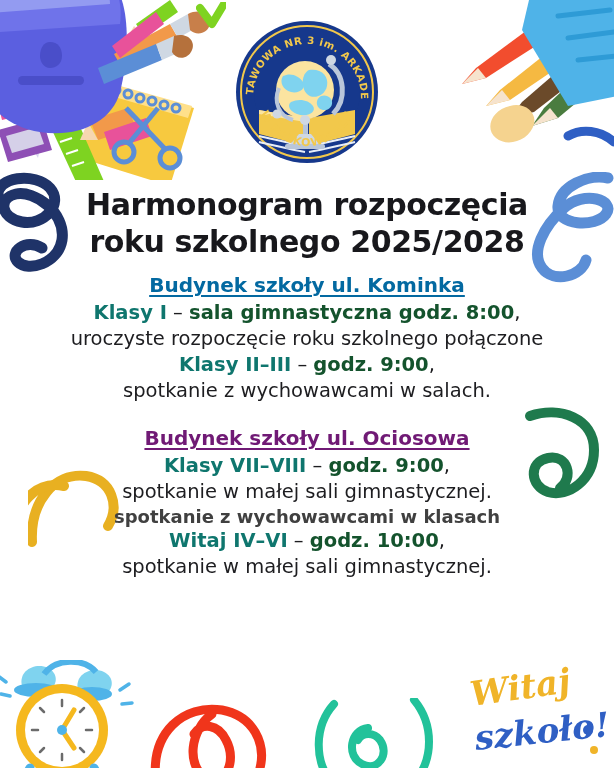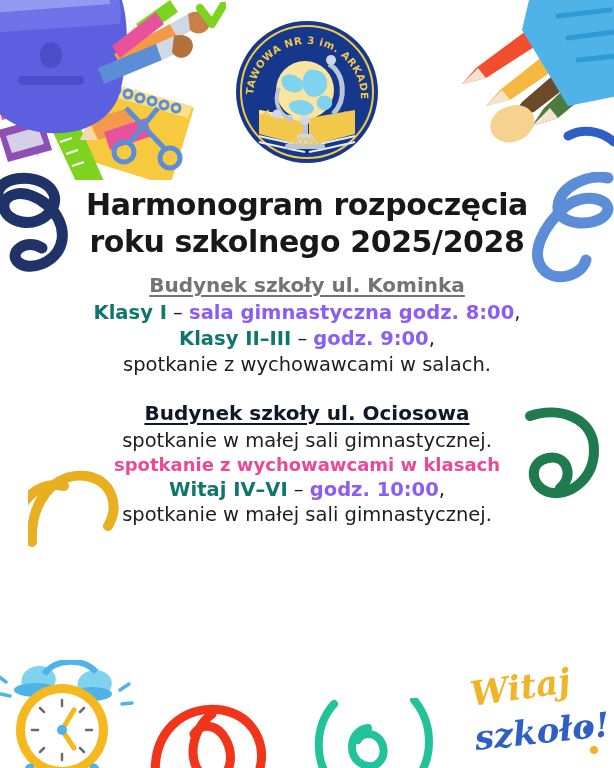--- a/index.html
+++ b/index.html
@@ -76,41 +76,41 @@
 
   .bldg-head {
     font-family: "DejaVu Sans", sans-serif;
     font-weight: 700;
     font-size: 20px;
     line-height: 1.3;
     text-decoration: underline;
     text-underline-offset: 3px;
     margin: 0 0 2px 0;
   }
-  .bldg-kominka  { color: #737373; }
-  .bldg-ociosowa { color: #0f172a; }
+  .bldg-kominka  { color: #0369a1; }
+  .bldg-ociosowa { color: #701a75; }
 
   .line {
     font-size: 19.5px;
     line-height: 1.32;
     color: #1d1d20;
     margin: 0;
     font-family: "DejaVu Sans", sans-serif;
     font-weight: 400;
   }
   .cls {
     color: #0f766e;
     font-weight: 700;
   }
   .dark-bold {
-    color: #8b5cf6;
+    color: #14532d;
     font-weight: 700;
   }
   .rooms {
-    color: #ec4899;
+    color: #404040;
     font-weight: 700;
     font-size: 18px;
     line-height: 1.3;
     text-align: center;
   }
   .plain {
     font-weight: 400;
     color: #1d1d20;
   }
 
@@ -379,30 +379,34 @@
       <span class="t-line">Harmonogram rozpoczęcia</span>
       <span class="t-line">roku szkolnego 2025/2028</span>
     </h1>
 
     <section class="block">
       <div class="bldg-head bldg-kominka">Budynek szkoły ul. Kominka</div>
 
       <p class="line">
         <span class="cls">Klasy I</span><span class="plain"> </span><span class="plain">–</span><span class="plain"> </span><span class="dark-bold">sala gimnastyczna godz. 8:00</span><span class="plain">,</span>
       </p>
+      <p class="line">uroczyste rozpoczęcie roku szkolnego połączone</p>
 
       <p class="line">
         <span class="cls">Klasy II–III</span><span class="plain"> </span><span class="plain">–</span><span class="plain"> </span><span class="dark-bold">godz. 9:00</span><span class="plain">,</span>
       </p>
       <p class="line">spotkanie z wychowawcami w salach.</p>
     </section>
 
     <section class="block">
       <div class="bldg-head bldg-ociosowa">Budynek szkoły ul. Ociosowa</div>
 
+      <p class="line">
+        <span class="cls">Klasy VII–VIII</span><span class="plain"> </span><span class="plain">–</span><span class="plain"> </span><span class="dark-bold">godz. 9:00</span><span class="plain">,</span>
+      </p>
       <p class="line">spotkanie w małej sali gimnastycznej.</p>
 
       <p class="line rooms">spotkanie z wychowawcami w klasach</p>
 
       <p class="line">
         <span class="cls">Witaj IV–VI</span><span class="plain"> </span><span class="plain">–</span><span class="plain"> </span><span class="dark-bold">godz. 10:00</span><span class="plain">,</span>
       </p>
       <p class="line">spotkanie w małej sali gimnastycznej.</p>
     </section>
   </div>

